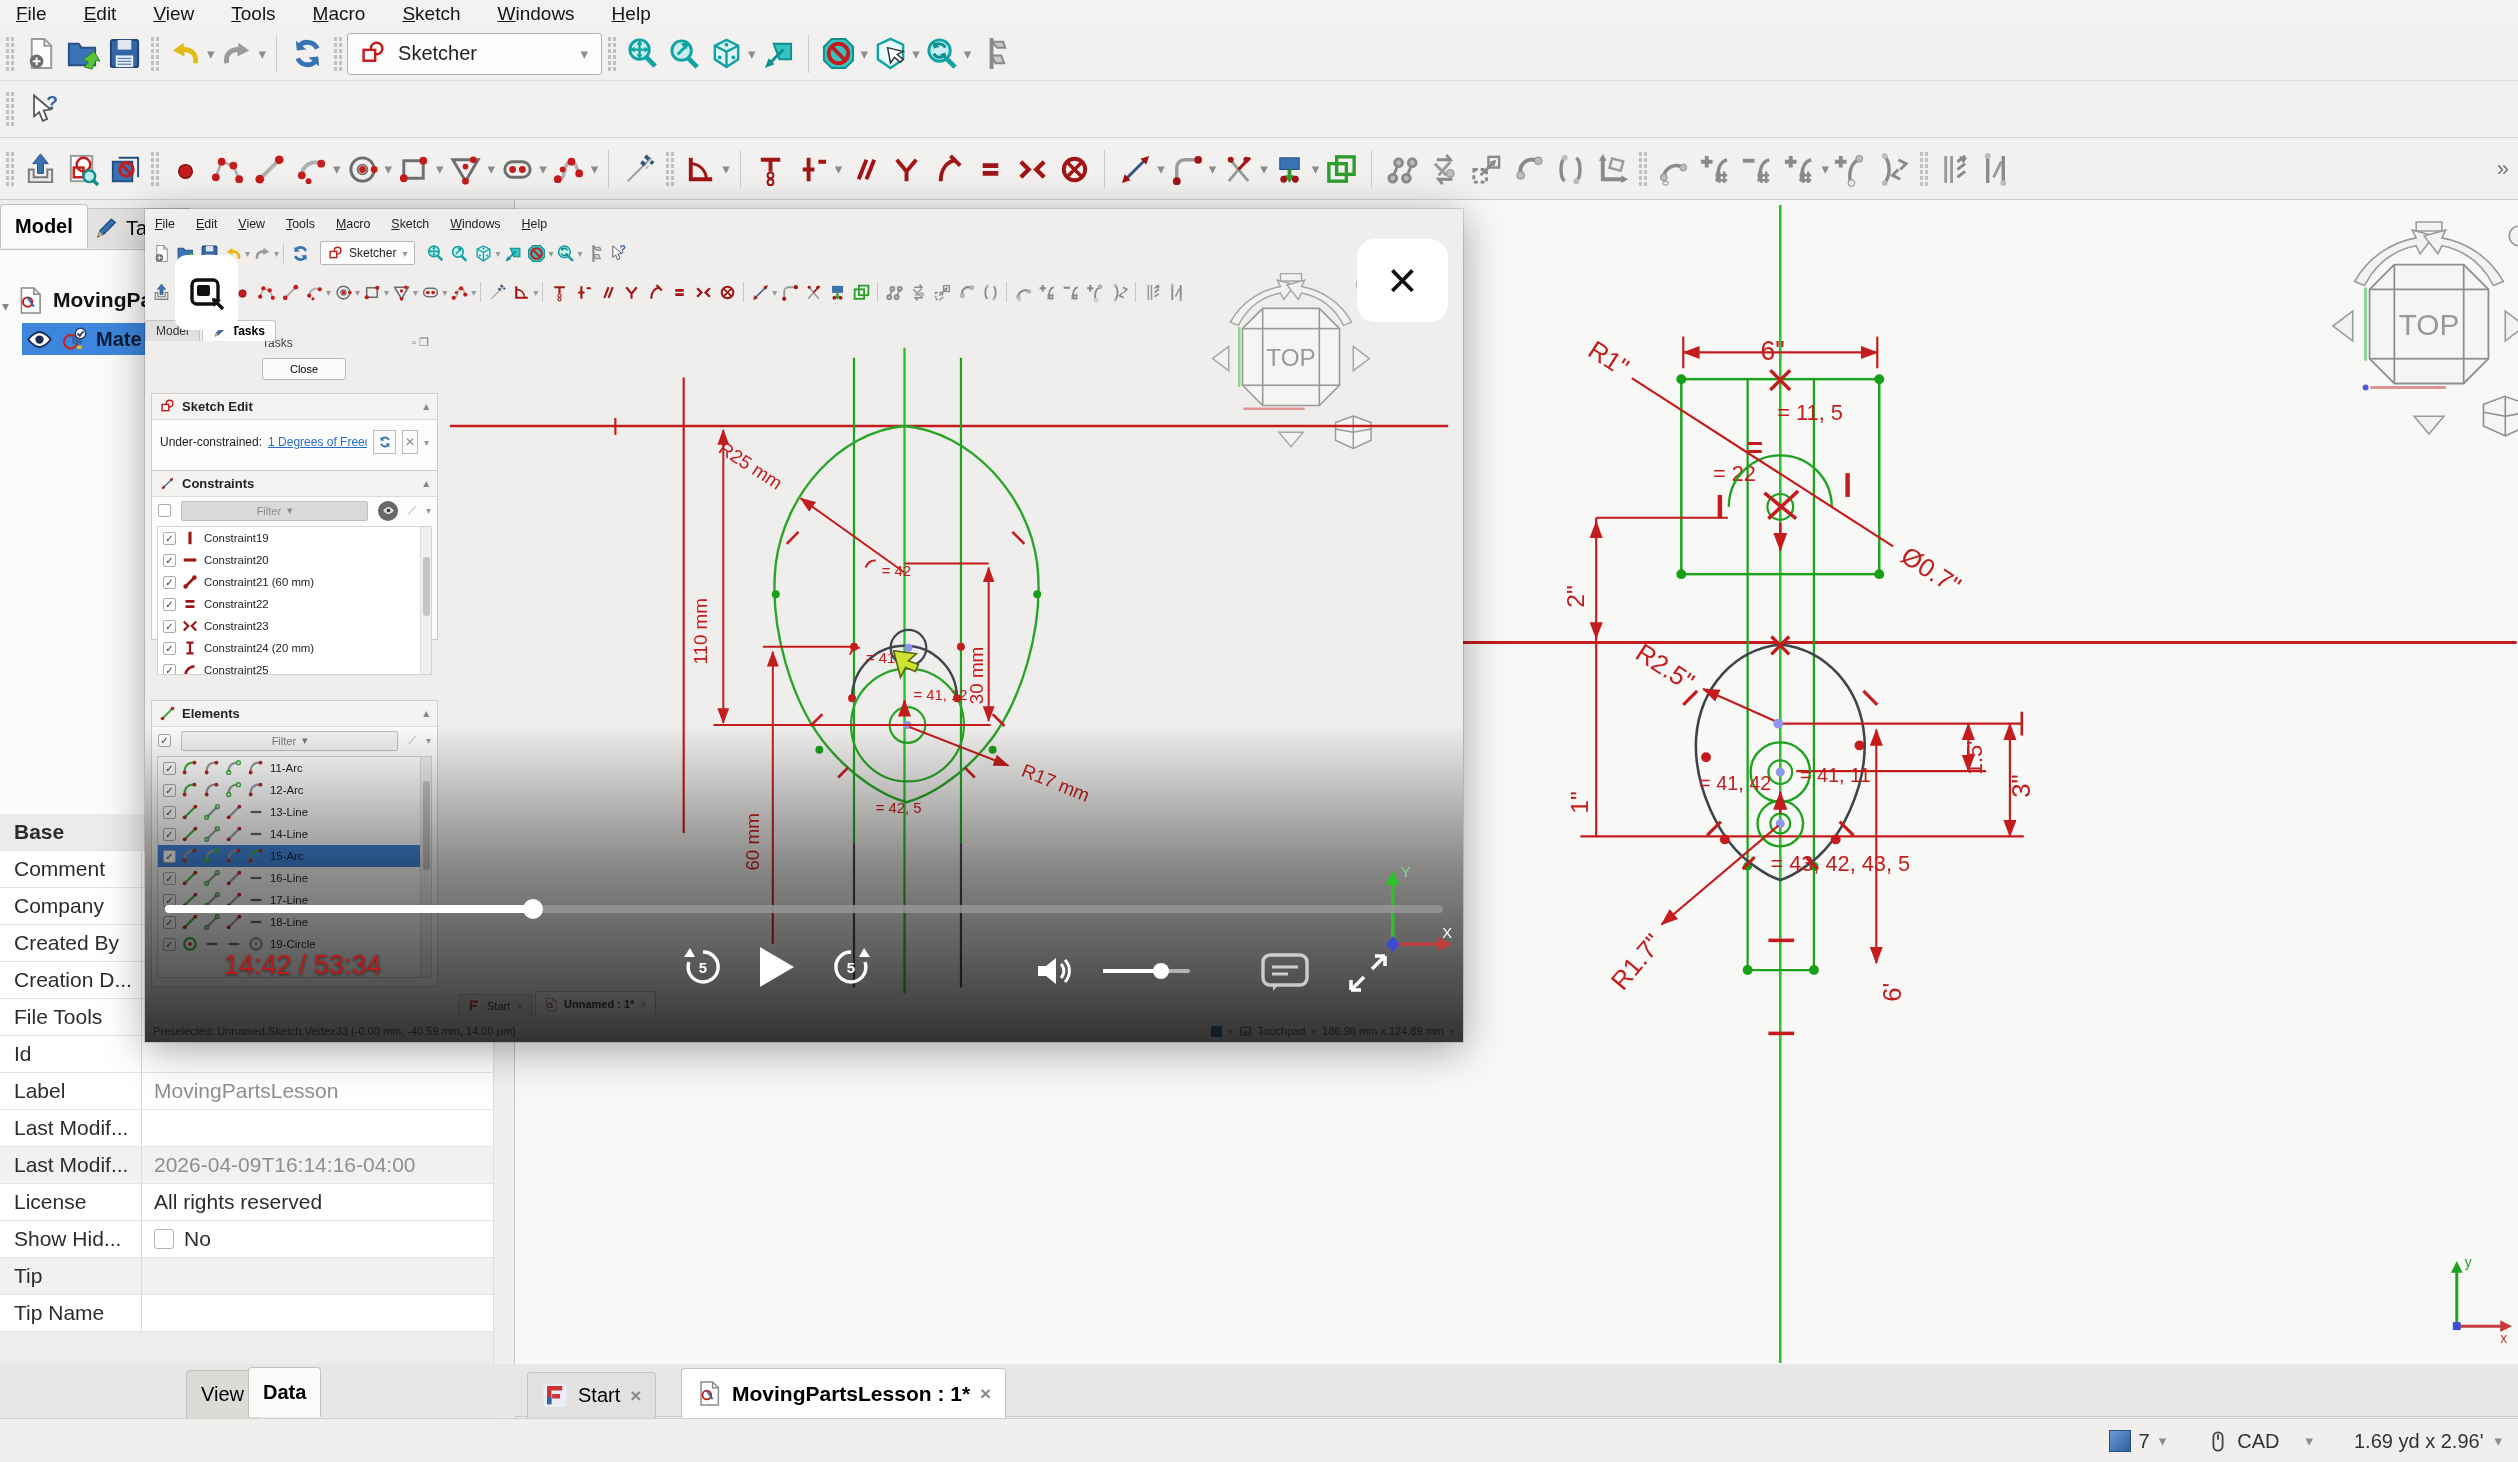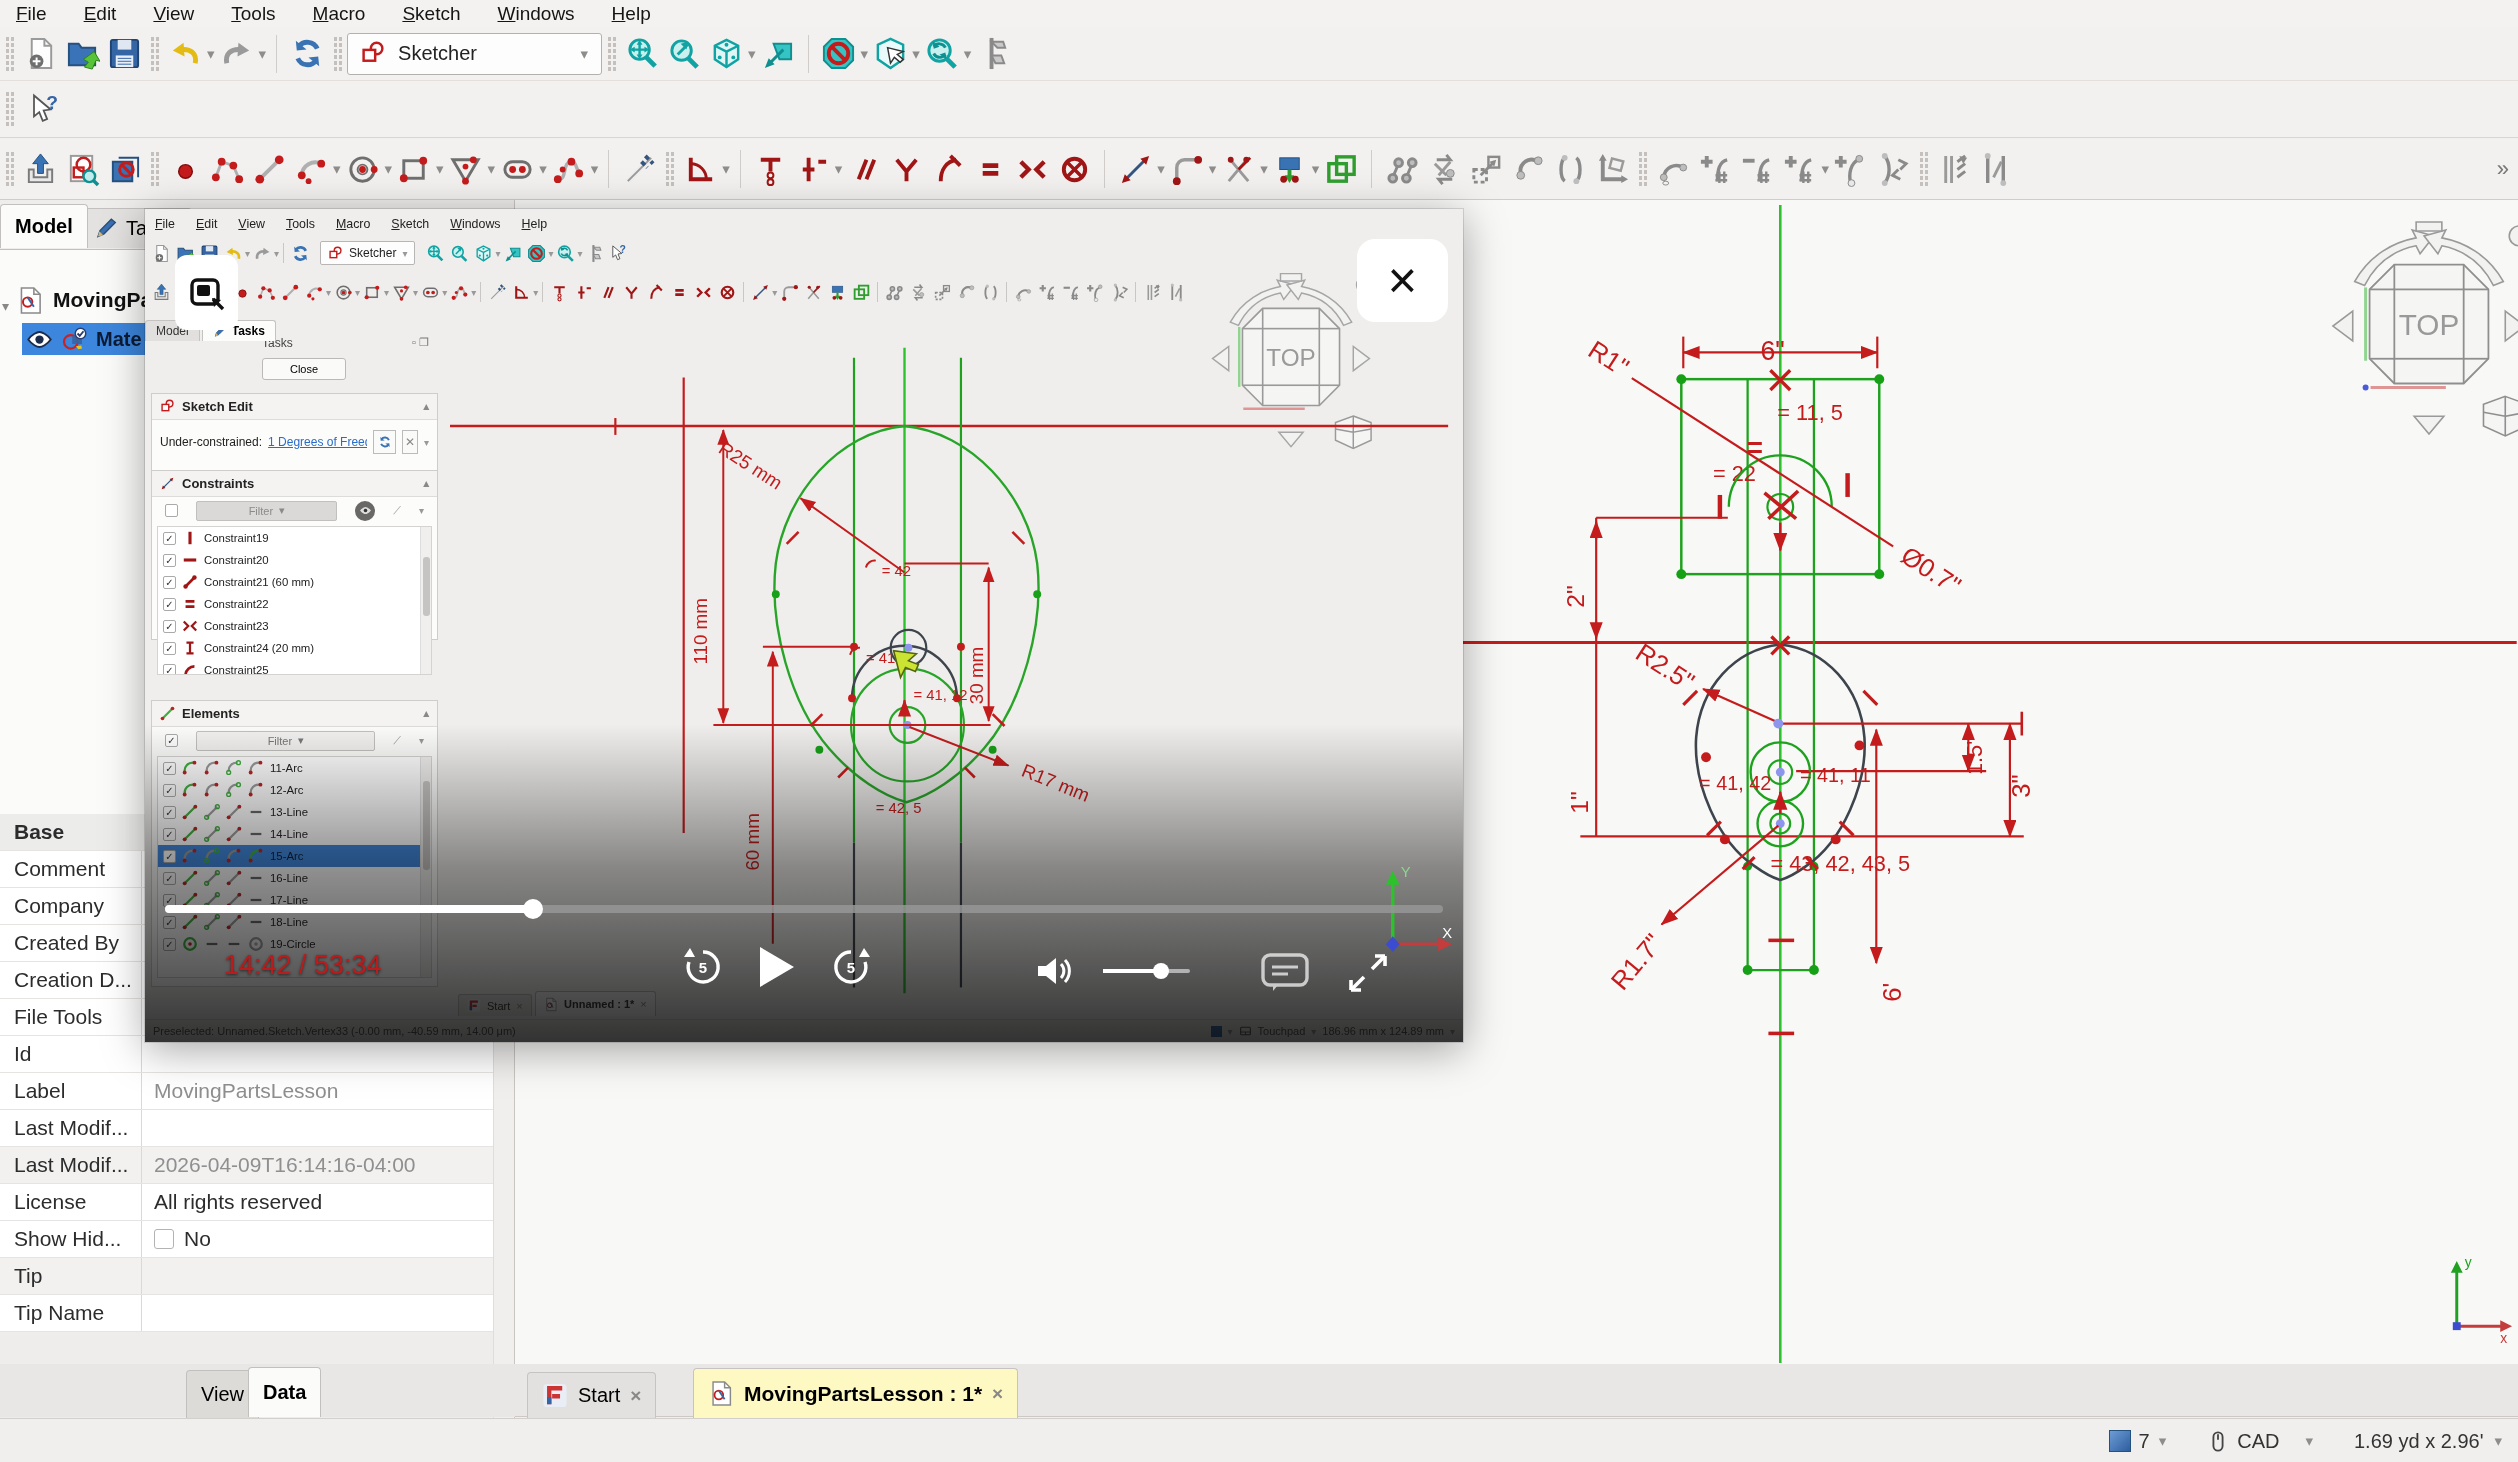--- a/index.html
+++ b/index.html
@@ -46,21 +46,21 @@
   .mini-menubar{position:absolute;left:10px;top:8px;display:flex;gap:21px;font-size:12.4px;color:#222;z-index:2}
   .mtb{position:absolute;display:flex;align-items:center;z-index:2}
   .mtbi{width:24px;height:24px;display:inline-flex;align-items:center;justify-content:center;flex:0 0 auto}
   .mtbi svg{width:19px;height:19px}
   .mdd{color:#999;font-size:10px;flex:0 0 auto}
   .msep{width:1px;height:20px;background:#c9c6c3;margin:0 4px;flex:0 0 auto}
   .mcombo{display:flex;align-items:center;gap:6px;background:#fdfdfd;border:1px solid #b8b6b4;border-radius:2px;height:24px;padding:0 7px;font-size:12px;color:#222;flex:0 0 auto}
   .panel{position:absolute;left:6px;width:287px;background:#fcfcfb;border:1px solid #cfcdcb;z-index:3}
   .phead{height:26px;display:flex;align-items:center;gap:7px;padding:0 8px;background:#f4f3f1;border-bottom:1px solid #dedcda;font-size:13px;font-weight:bold;color:#222}
   .phead .tri{margin-left:auto;color:#8a8886;font-size:11px}
-  .filter-row{height:27px;display:flex;align-items:center;gap:18px;padding:0 13px}
+  .filter-row{height:27px;display:flex;align-items:center;gap:10px;padding:0 6px}
   .fcombo{flex:1;height:20px;background:#dbd9d7;border:1px solid #c2c0be;border-radius:2px;color:#8c8a88;font-size:11px;display:flex;align-items:center;justify-content:center;gap:6px}
   .minichk{width:13px;height:13px;border:1px solid #aaa;background:#fff;border-radius:2px;display:inline-flex;align-items:center;justify-content:center;font-size:10px;color:#333;flex:0 0 auto}
   .list{position:relative;margin:2px 5px;border:1px solid #d5d3d1;background:#fff;overflow:hidden}
   .lrow{height:22px;display:flex;align-items:center;gap:6px;padding:0 5px;font-size:11.4px;color:#222}
   .lrow .gi{width:16px;height:16px;display:inline-flex;flex:0 0 auto}
   .lrow .gi svg{width:16px;height:16px}
   .sel{background:#3d86dd;color:#0b1b33}
   .sbar{position:absolute;right:0;top:0;width:11px;height:100%;background:#f0efee;border-left:1px solid #ddd}
   .sthumb{position:absolute;left:2px;width:7px;background:#c6c4c2;border-radius:3px}
   .vgrad{position:absolute;left:0;top:515px;width:1318px;height:318px;background:linear-gradient(to bottom,rgba(0,0,0,0) 0%,rgba(10,10,10,.45) 45%,rgba(5,5,5,.8) 100%);z-index:25;pointer-events:none}
@@ -803,21 +803,21 @@
       <span class="tbi" style="width:26px;height:26px">
           <svg viewBox="0 0 36 36">
             <rect x="2" y="2" width="32" height="32" rx="5" fill="#e9eef6"></rect>
             <path d="M10 30V8h18M14 19h11" stroke="#cc3333" stroke-width="6" fill="none"></path>
             <path d="M10 30V20" stroke="#3465a4" stroke-width="6"></path>
           </svg>
         </span>
       <span>Start</span>
       <span class="x-btn">×</span>
     </div>
-    <div class="doctab" style="left:178px;top:4px;height:50px;background:#fef9c3;font-weight:bold;font-size:21px">
+    <div class="doctab" style="left:166px;top:4px;height:50px;background:#ffffff;font-weight:bold;font-size:21px">
       <span class="tbi" style="width:26px;height:26px">
           <svg viewBox="0 0 36 36">
             <path d="M7 2h16l8 8v24H7z" fill="#fff" stroke="#8a8a8a" stroke-width="2"></path>
             <path d="M23 2v8h8" fill="none" stroke="#8a8a8a" stroke-width="2"></path>
             <circle cx="15" cy="20" r="6" fill="none" stroke="#c41c1c" stroke-width="2.5"></circle>
             <path d="M15 14l8 12" stroke="#3465a4" stroke-width="2.5"></path>
           </svg>
         </span>
       <span>MovingPartsLesson : 1*</span>
       <span class="x-btn">×</span>

